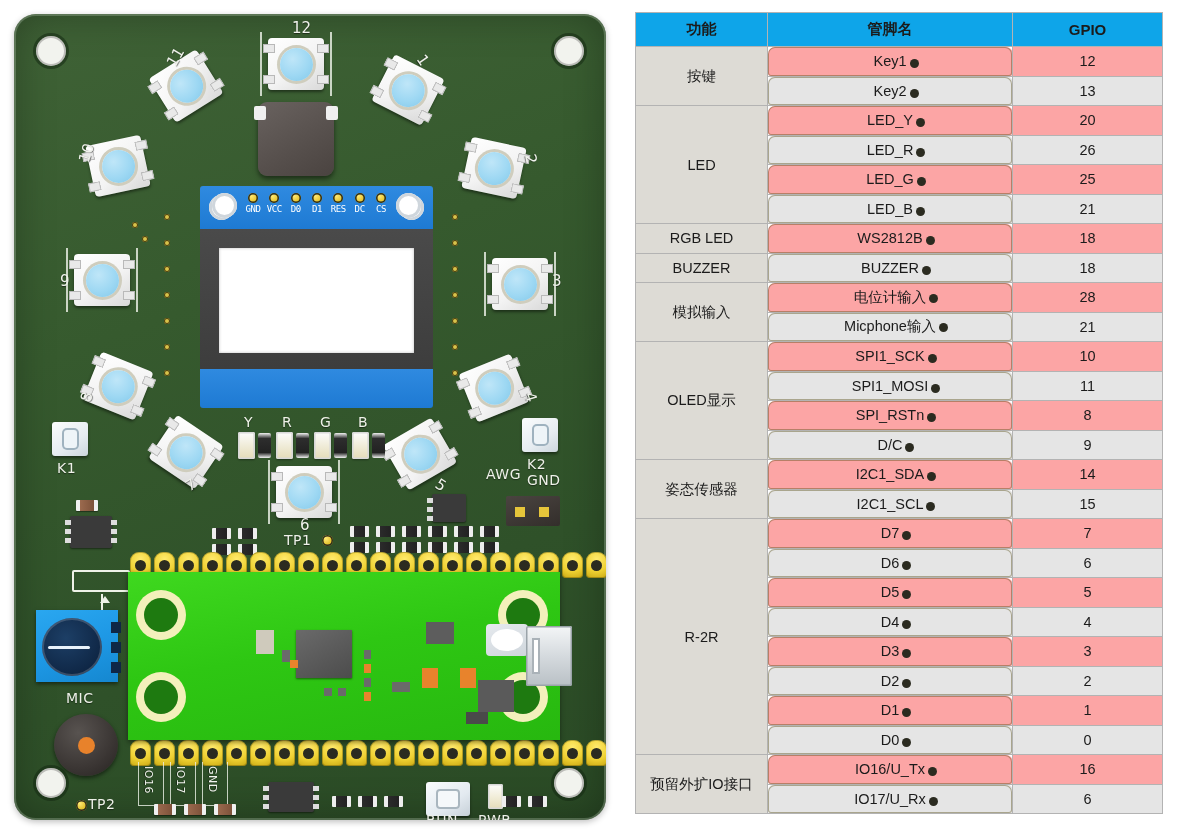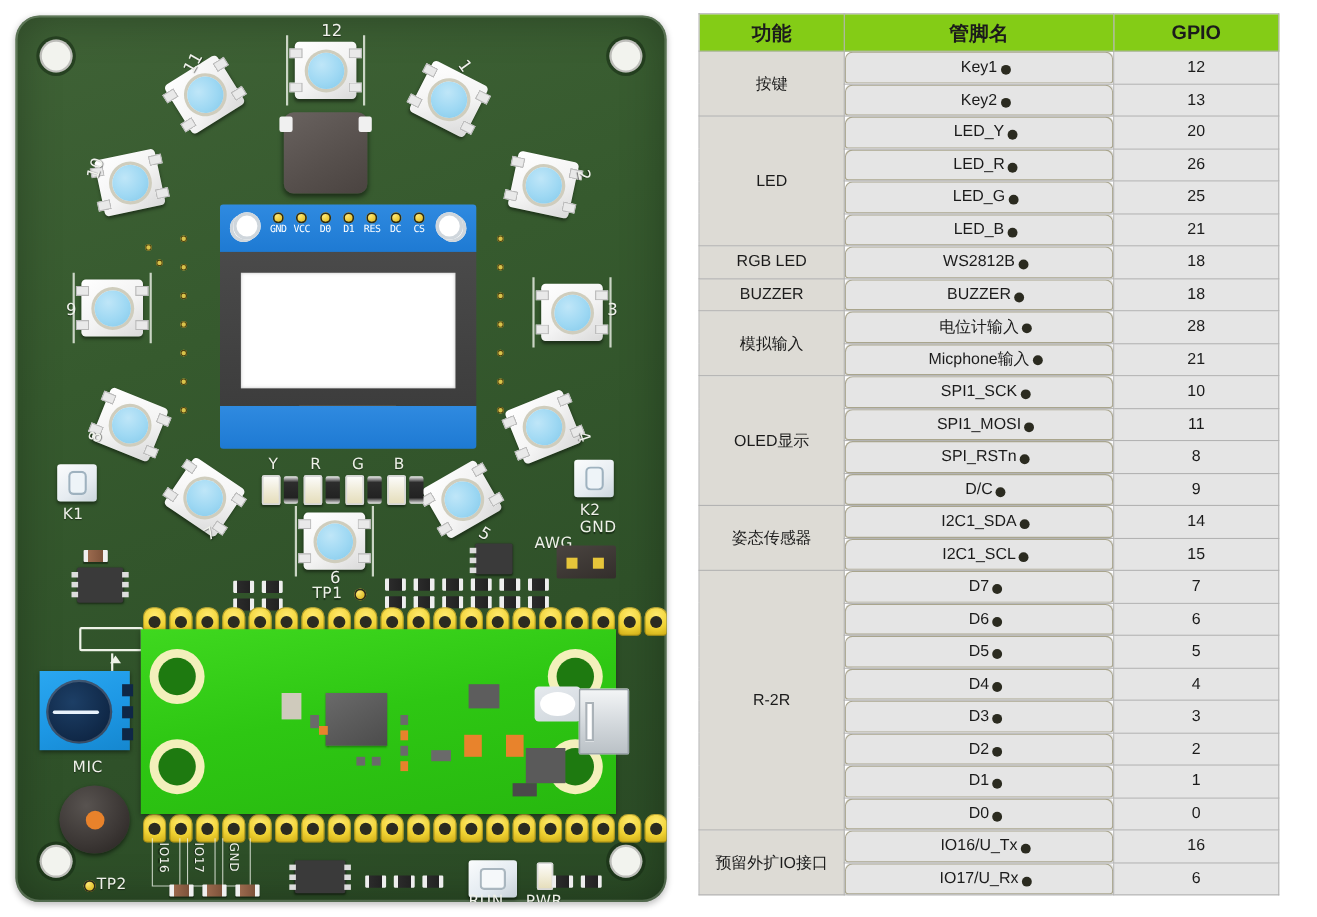--- a/index.html
+++ b/index.html
@@ -345,33 +345,33 @@
   }
   table.gpio th, table.gpio td {
     border: 1px solid #b3b3b3;
     text-align: center;
     vertical-align: middle;
     height: 29.5px;
     padding: 0 4px;
     font-weight: normal;
   }
   table.gpio th {
-    background: #84cc16;
+    background: #0ea5e9;
     font-weight: bold;
-    font-size: 18px;
+    font-size: 15px;
     height: 34px;
   }
   col.c-func { width: 132px; }
   col.c-pin  { width: 245px; }
   col.c-gpio { width: 150px; }
   td.func {
     background: #dddbd5;
     font-size: 14.5px;
   }
-  tr.odd td.pin, tr.odd td.gpio { background: #e5e5e5; margin-left: 20px; }
+  tr.odd td.pin, tr.odd td.gpio { background: #fca5a5; margin-left: 20px; }
   tr.even td.pin, tr.even td.gpio { background: #e5e5e5; }
 </style>
 </head>
 <body>
 
 <div class="page">
 
   <div class="pcb-pane">
     <div class="board">
       <div class="board-edge"></div>
@@ -538,21 +538,21 @@
 
         <div class="led-lab" style="left:84px; top:-4px;">G</div>
         <div class="led-pkg" style="left:78px; top:14px;"></div>
         <div class="led-res" style="left:98px; top:15px;"></div>
 
         <div class="led-lab" style="left:122px; top:-4px;">B</div>
         <div class="led-pkg" style="left:116px; top:14px;"></div>
         <div class="led-res" style="left:136px; top:15px;"></div>
       </div>
 
-      <div class="silk-txt" style="left:472px; top:472px;">AWG</div>
+      <div class="silk-txt" style="left:472px; top:452px;">AWG</div>
       <div class="silk-txt" style="left:513px; top:458px;">GND</div>
       <div class="awg-conn">
         <div class="p p1"></div>
           <div class="p p2"></div>
       </div>
 
       <div class="silk-txt" style="left:270px; top:518px;">TP1</div>
       <div class="tp-dot" style="left:308px; top:521px;"></div>
 
       <div class="smd-blk" style="left:336px; top:512px;"></div>

